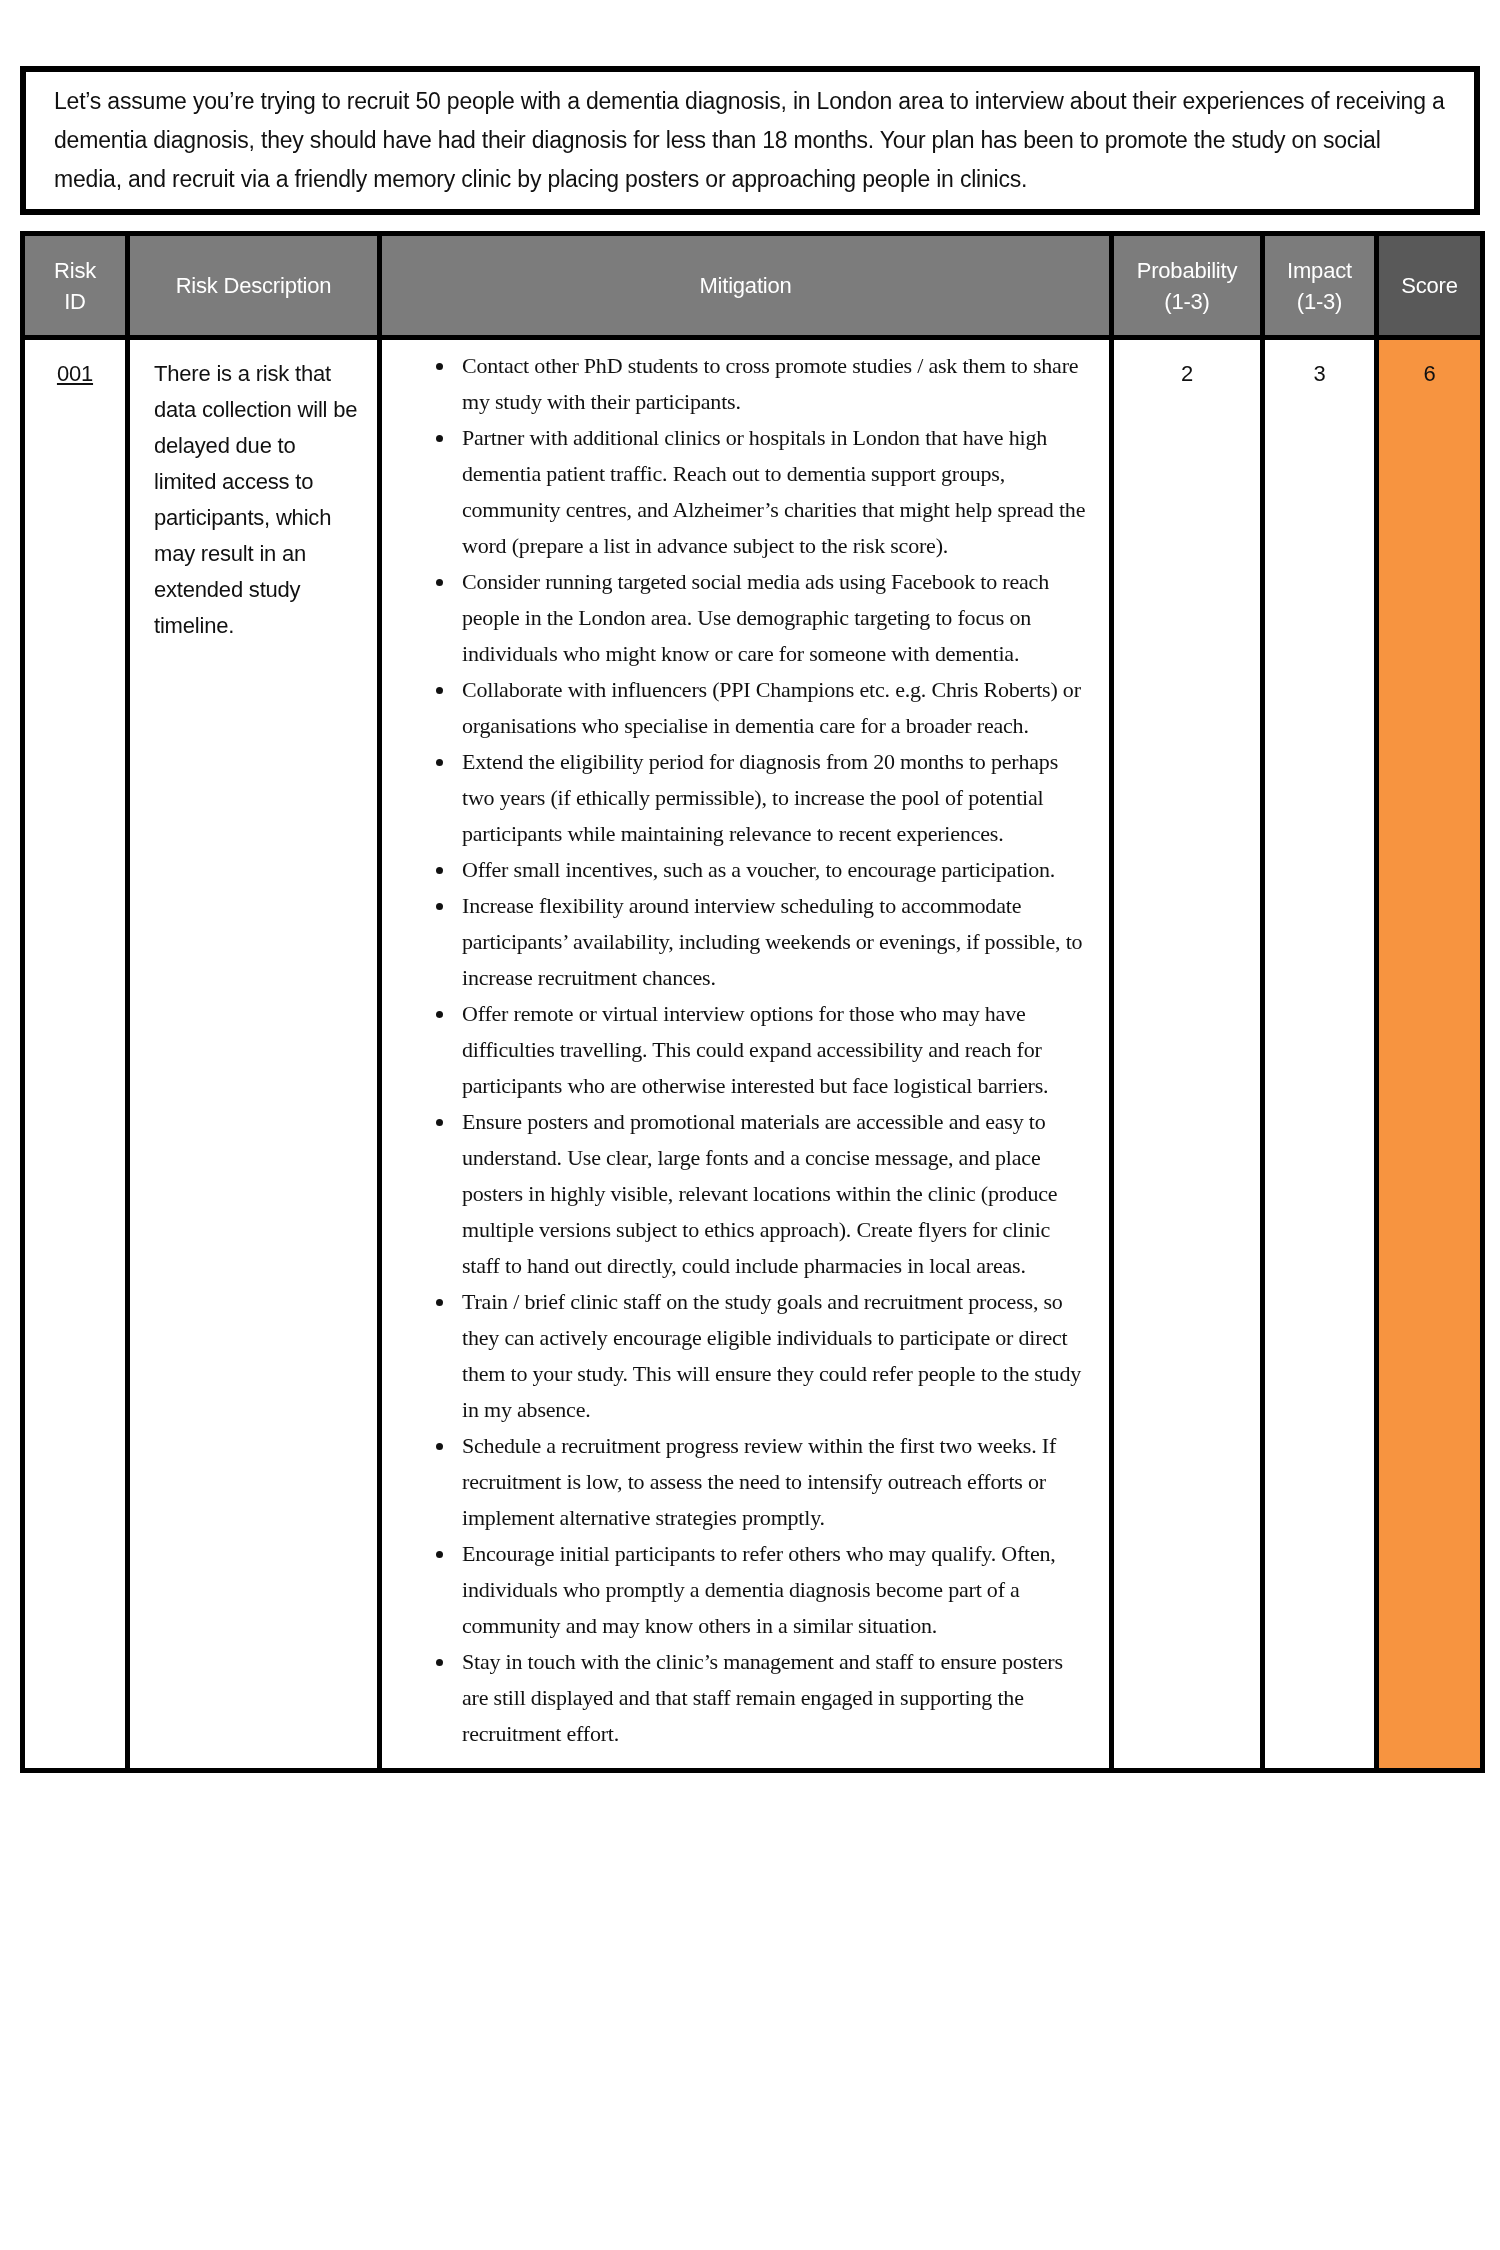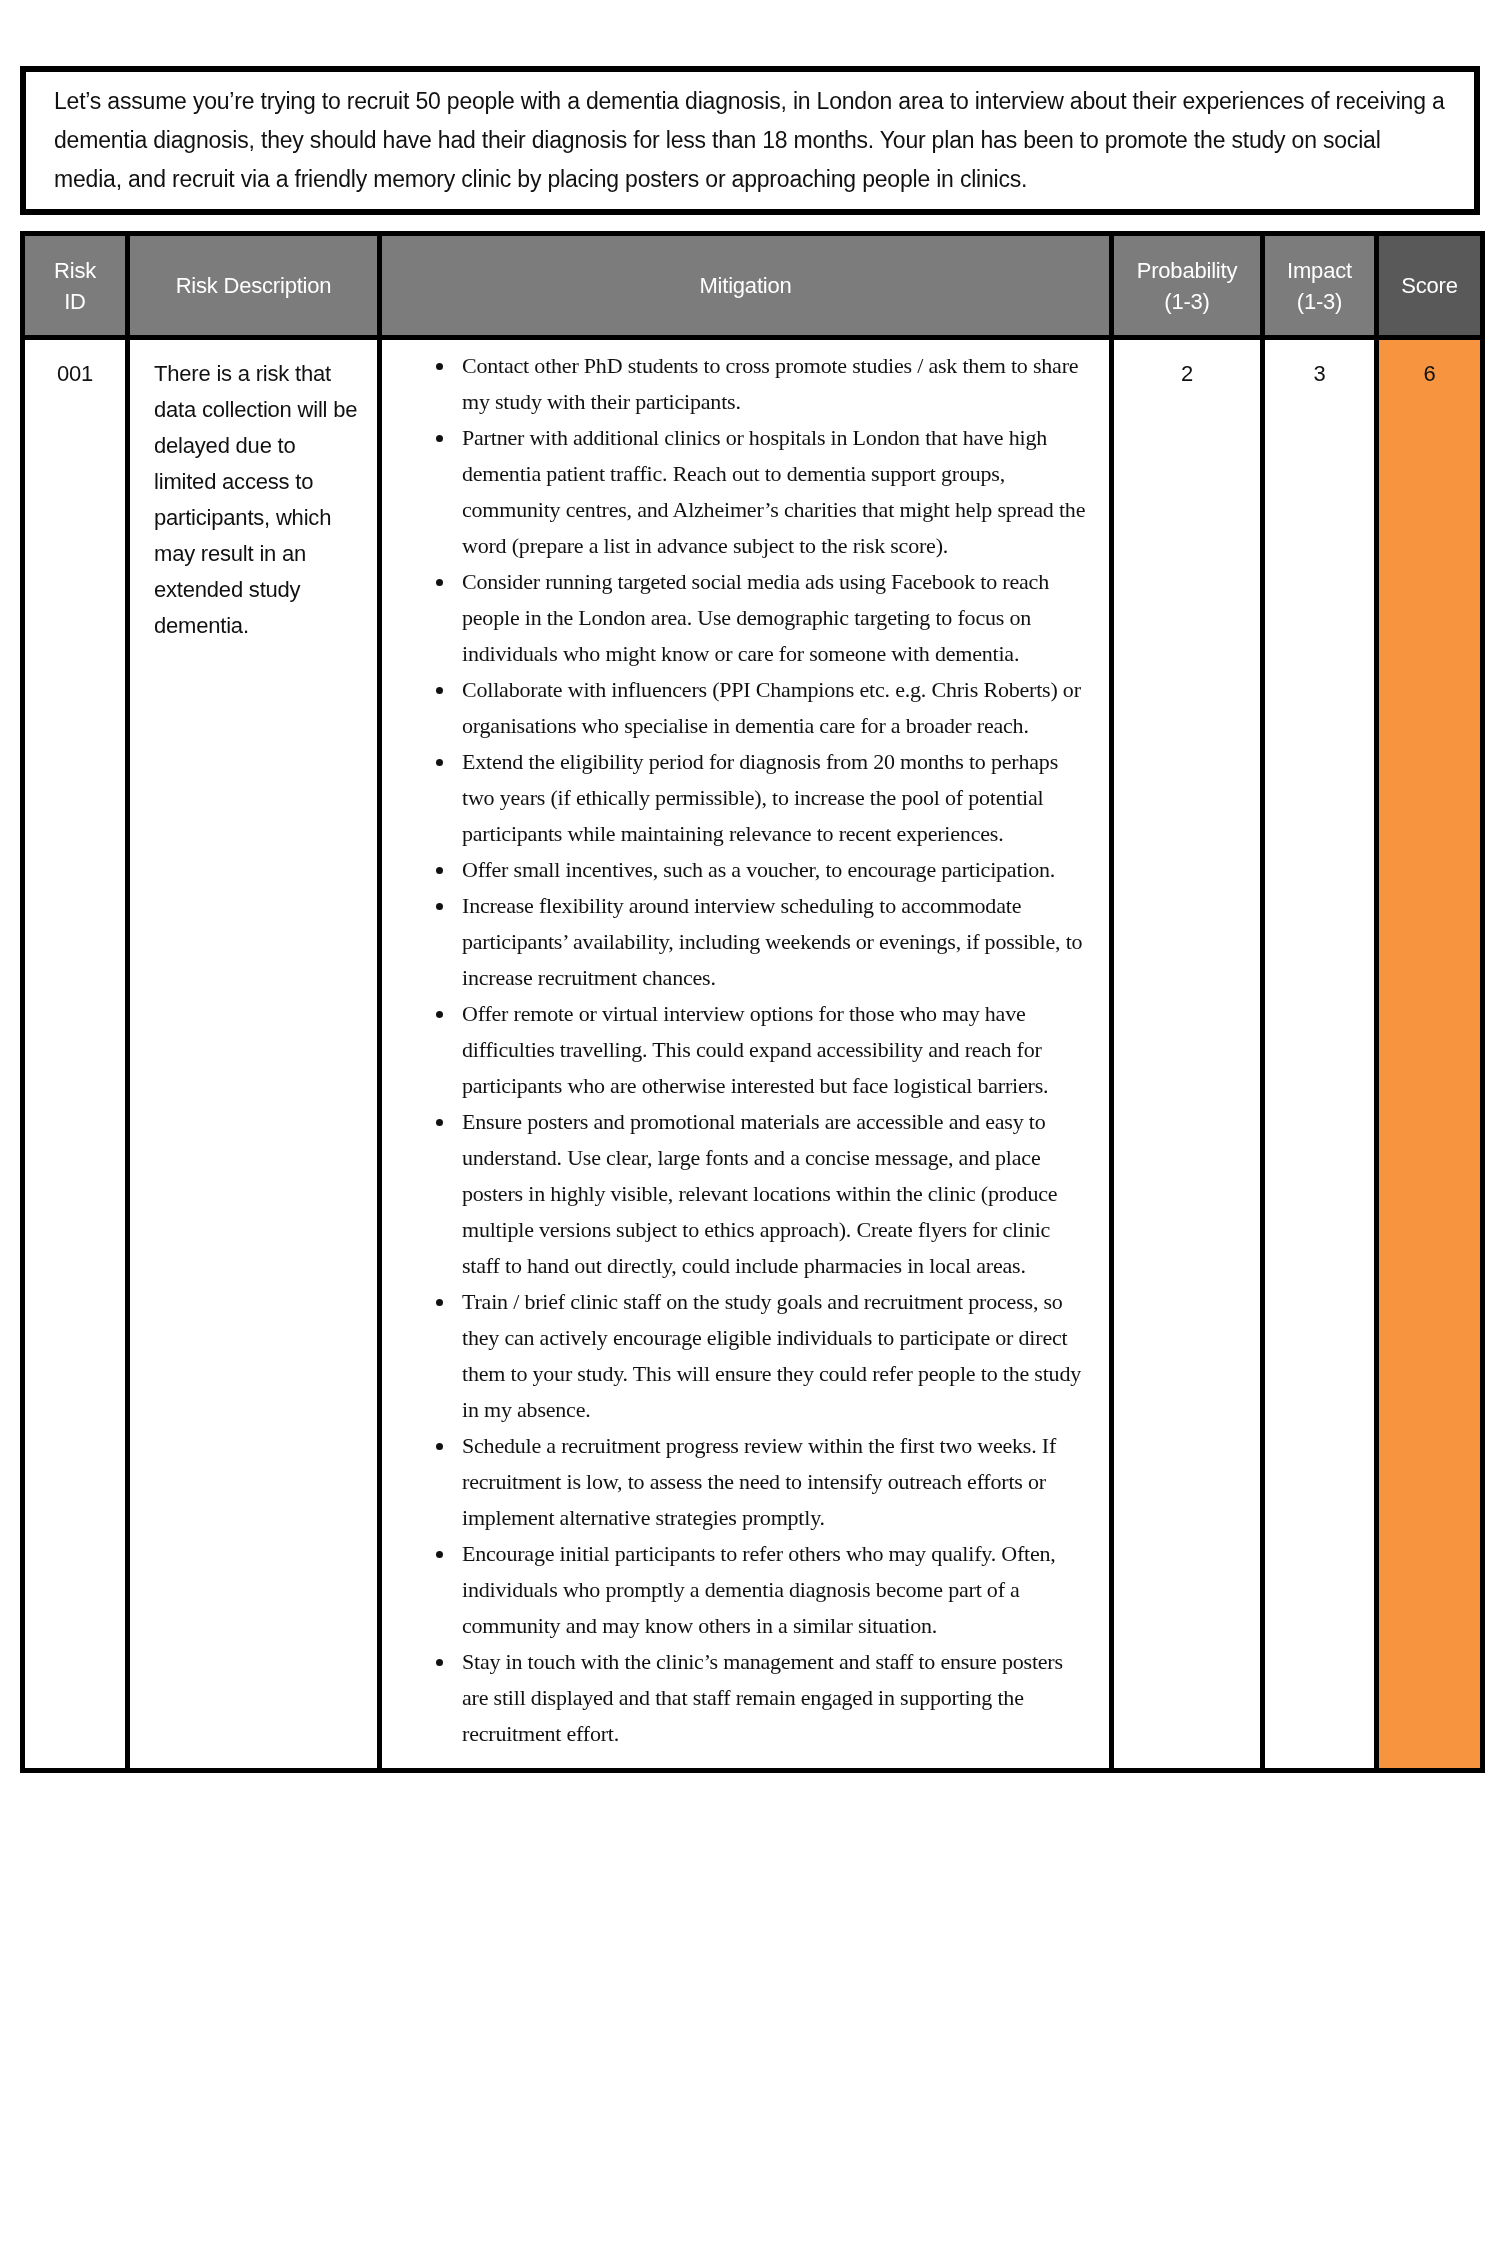--- a/index.html
+++ b/index.html
@@ -63,20 +63,21 @@
   }
   .risk-table td{
     vertical-align:top;
     font-size:22px;
     line-height:36px;
     padding-top:14px;
   }
   td.cell-risk-id{
     text-align:center;
     padding-top:16px;
+    text-decoration:underline;
   }
   td.cell-risk-description{
     padding:16px 14px 16px 24px;
   }
   td.cell-mitigation{
     padding:8px 18px 16px 18px;
     font-family:Liberation Serif, serif;
   }
   td.cell-mitigation ul{
     list-style:disc outside;
@@ -120,21 +121,21 @@
         <th>Probability
 (1-3)</th>
         <th>Impact
 (1-3)</th>
         <th class="score-h">Score</th>
       </tr>
     </thead>
     <tbody>
       <tr>
         <td class="cell-risk-id">001</td>
-        <td class="cell-risk-description">There is a risk that data collection will be delayed due to limited access to participants, which may result in an extended study dementia.</td>
+        <td class="cell-risk-description">There is a risk that data collection will be delayed due to limited access to participants, which may result in an extended study timeline.</td>
         <td class="cell-mitigation">
           <ul>
               <li>Contact other PhD students to cross promote studies / ask them to share my study with their participants.</li>
               <li>Partner with additional clinics or hospitals in London that have high dementia patient traffic. Reach out to dementia support groups, community centres, and Alzheimer’s charities that might help spread the word (prepare a list in advance subject to the risk score).</li>
               <li>Consider running targeted social media ads using Facebook to reach people in the London area. Use demographic targeting to focus on individuals who might know or care for someone with dementia.</li>
               <li>Collaborate with influencers (PPI Champions etc. e.g. Chris Roberts)  or organisations who specialise in dementia care for a broader reach.</li>
               <li>Extend the eligibility period for diagnosis from 20 months to perhaps two years (if ethically permissible), to increase the pool of potential participants while maintaining relevance to recent experiences.</li>
               <li>Offer small incentives, such as a voucher, to encourage participation.</li>
               <li>Increase flexibility around interview scheduling to accommodate participants’ availability, including weekends or evenings, if possible, to increase recruitment chances.</li>
               <li>Offer remote or virtual interview options for those who may have difficulties travelling. This could expand accessibility and reach for participants who are otherwise interested but face logistical barriers.</li>

